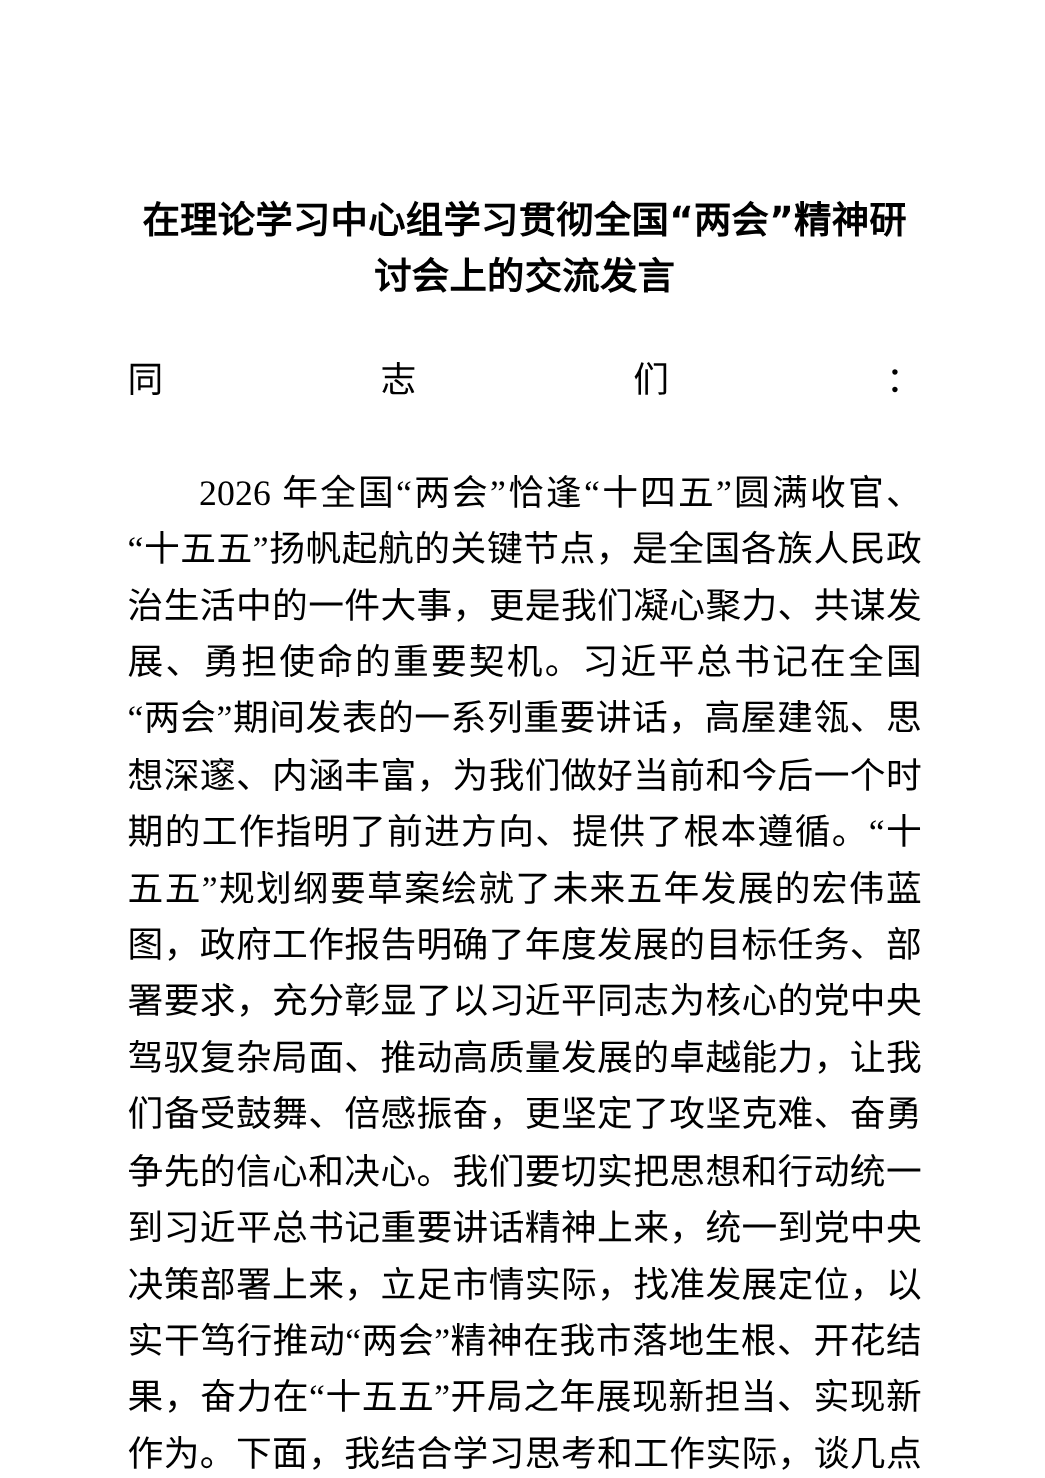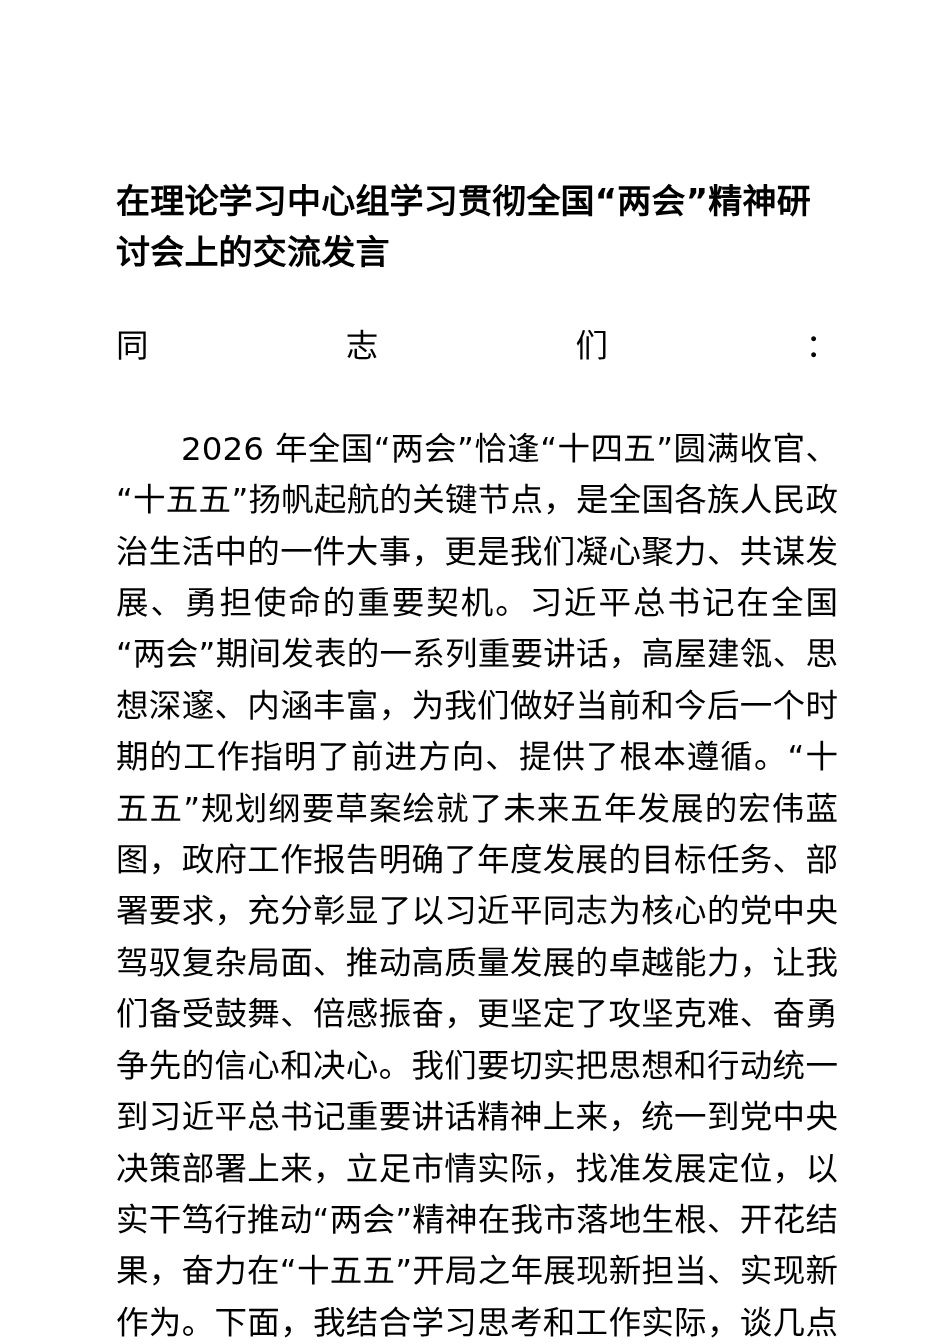--- a/index.html
+++ b/index.html
@@ -31,38 +31,40 @@
     width: 722px;
   }
 
   
   .doc-title {
     margin: 0;
     padding-top: 176px;
     font-size: 34px;
     font-weight: 700;
     line-height: 51px;
+    text-align: center;
     letter-spacing: 0.2px;
     color: #000000;
   }
 
   
   .doc-content {
     padding-top: 43px;
   }
 
   .para {
     margin: 0;
     font-size: 32.5px;
     line-height: 51.4px;
     color: #000000;
     text-align: justify;
     text-justify: inter-character;
     letter-spacing: 0.1px;
     word-break: break-all;
+    font-family: Liberation Serif, serif;
   }
 
   .para + .para {
     margin-top: 0;
   }
 
   .para.indent {
     text-indent: 2em;
   }
 

